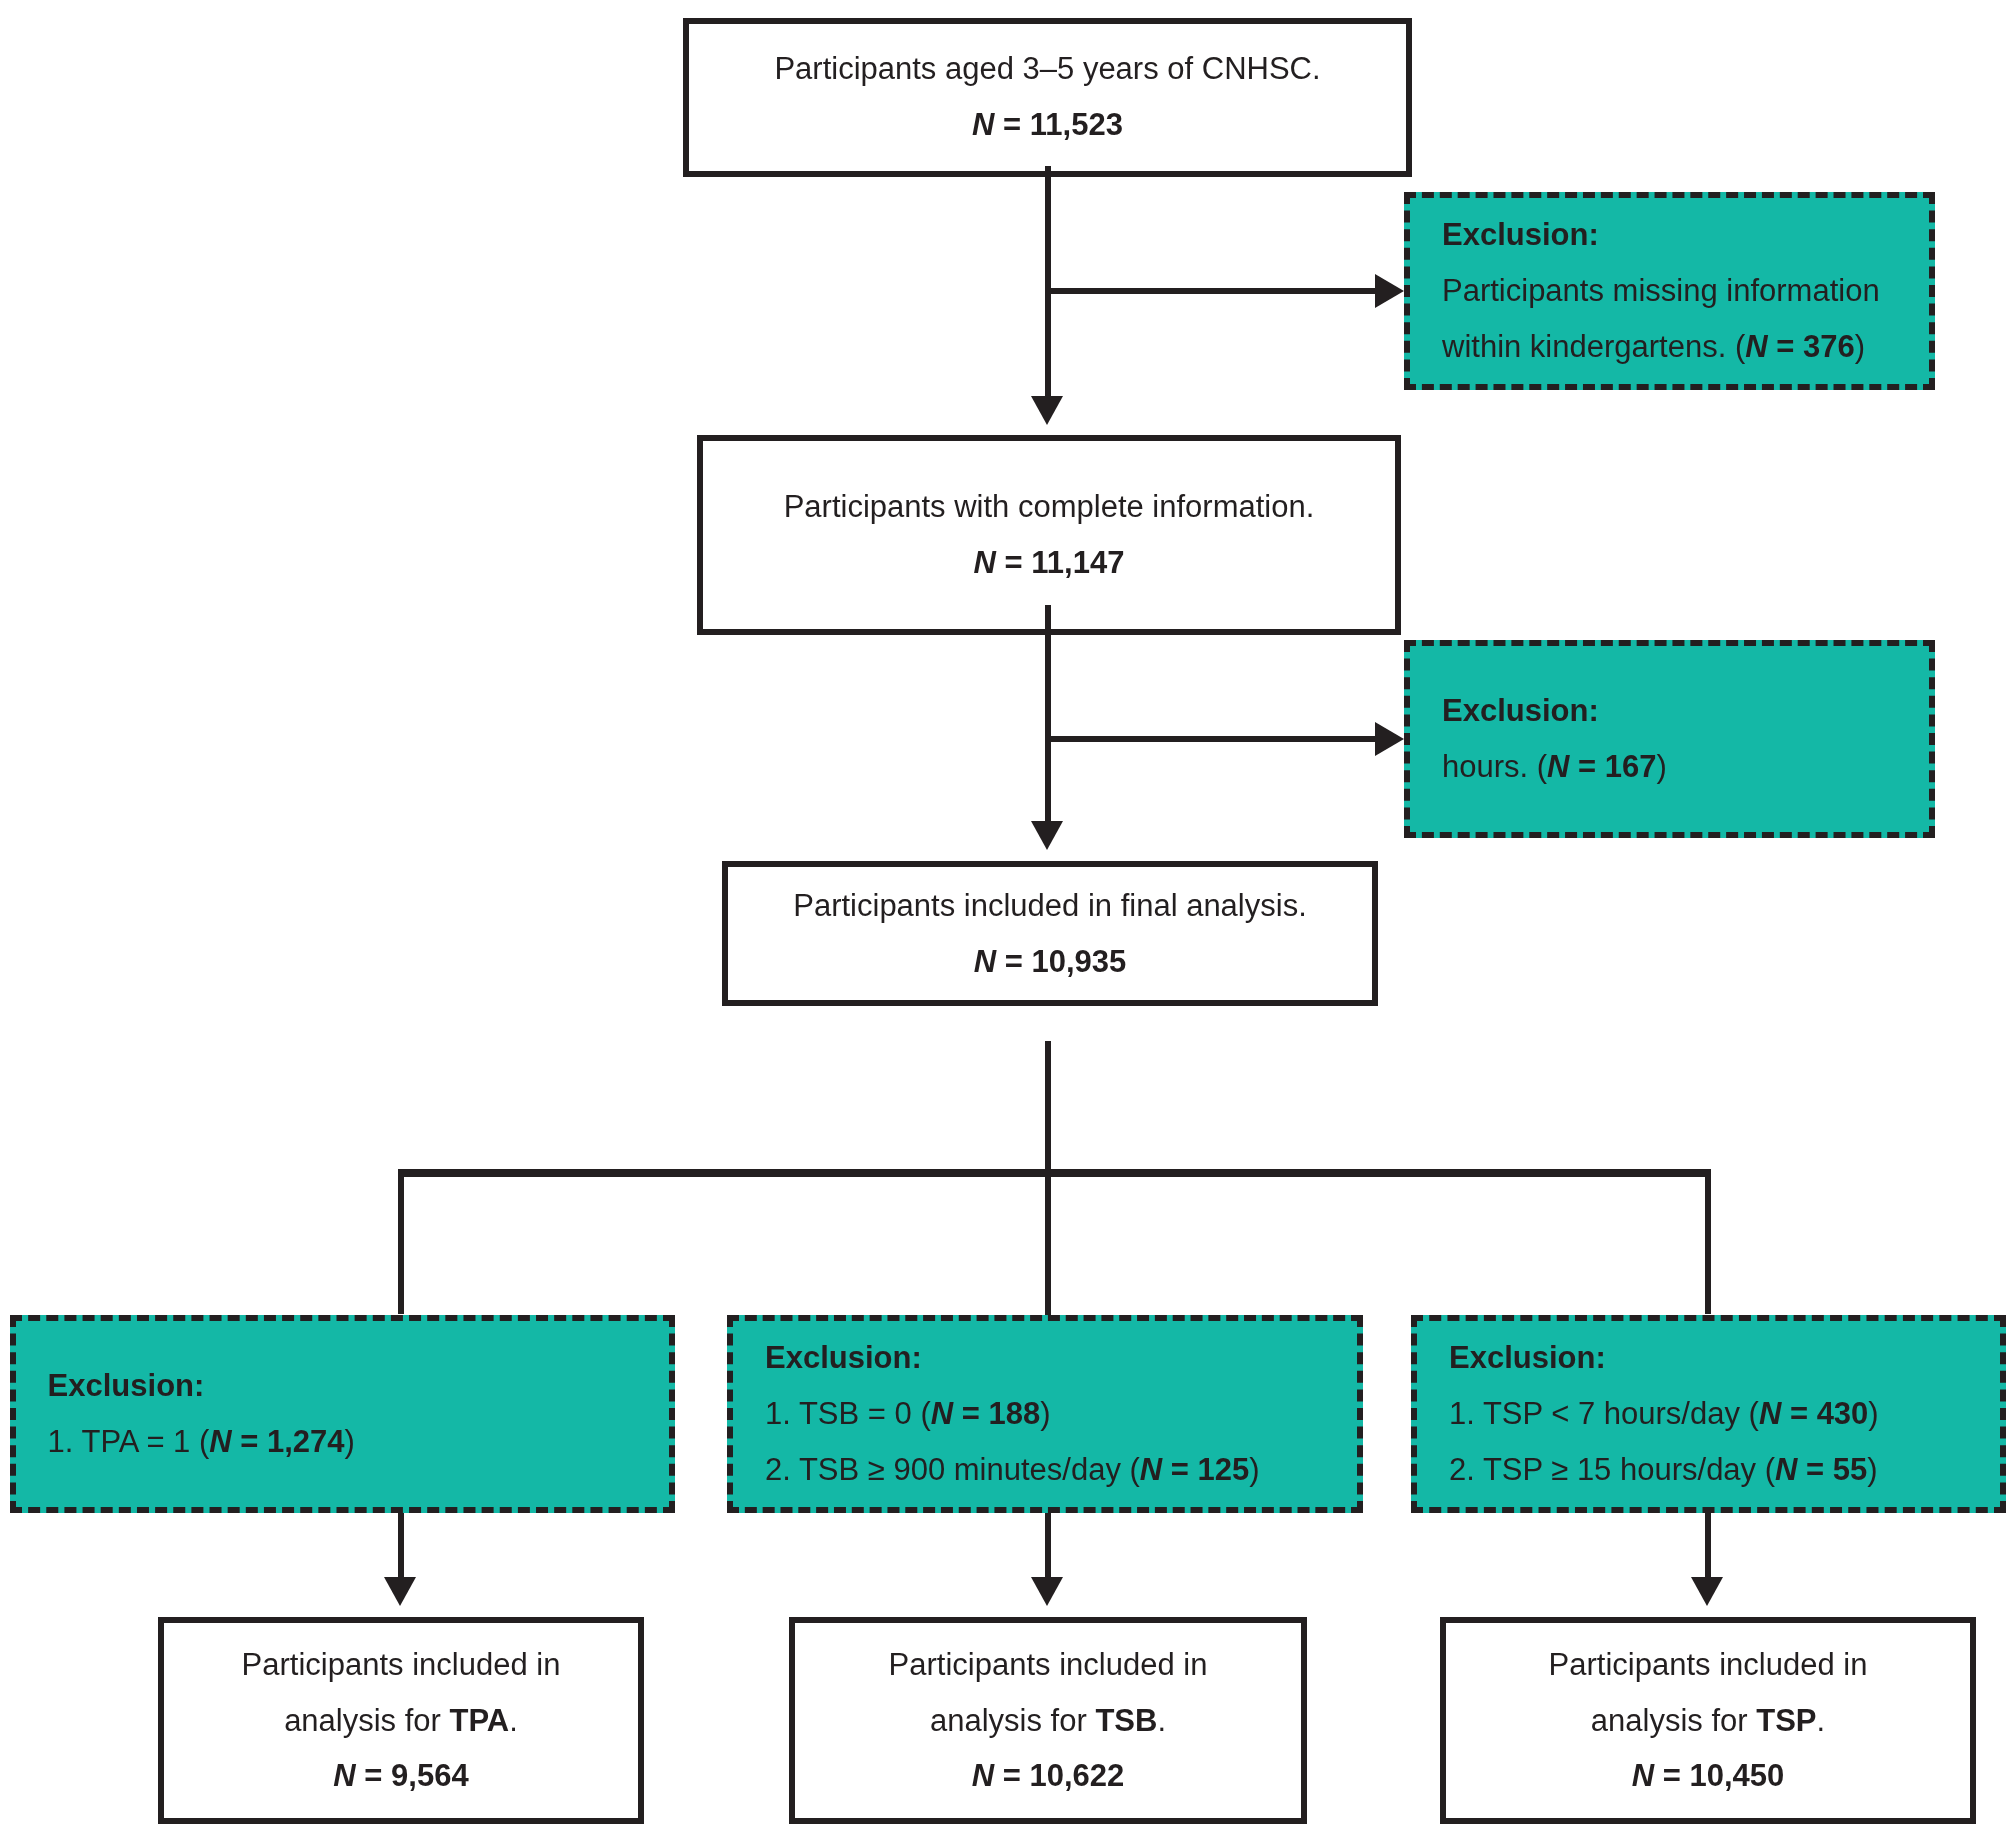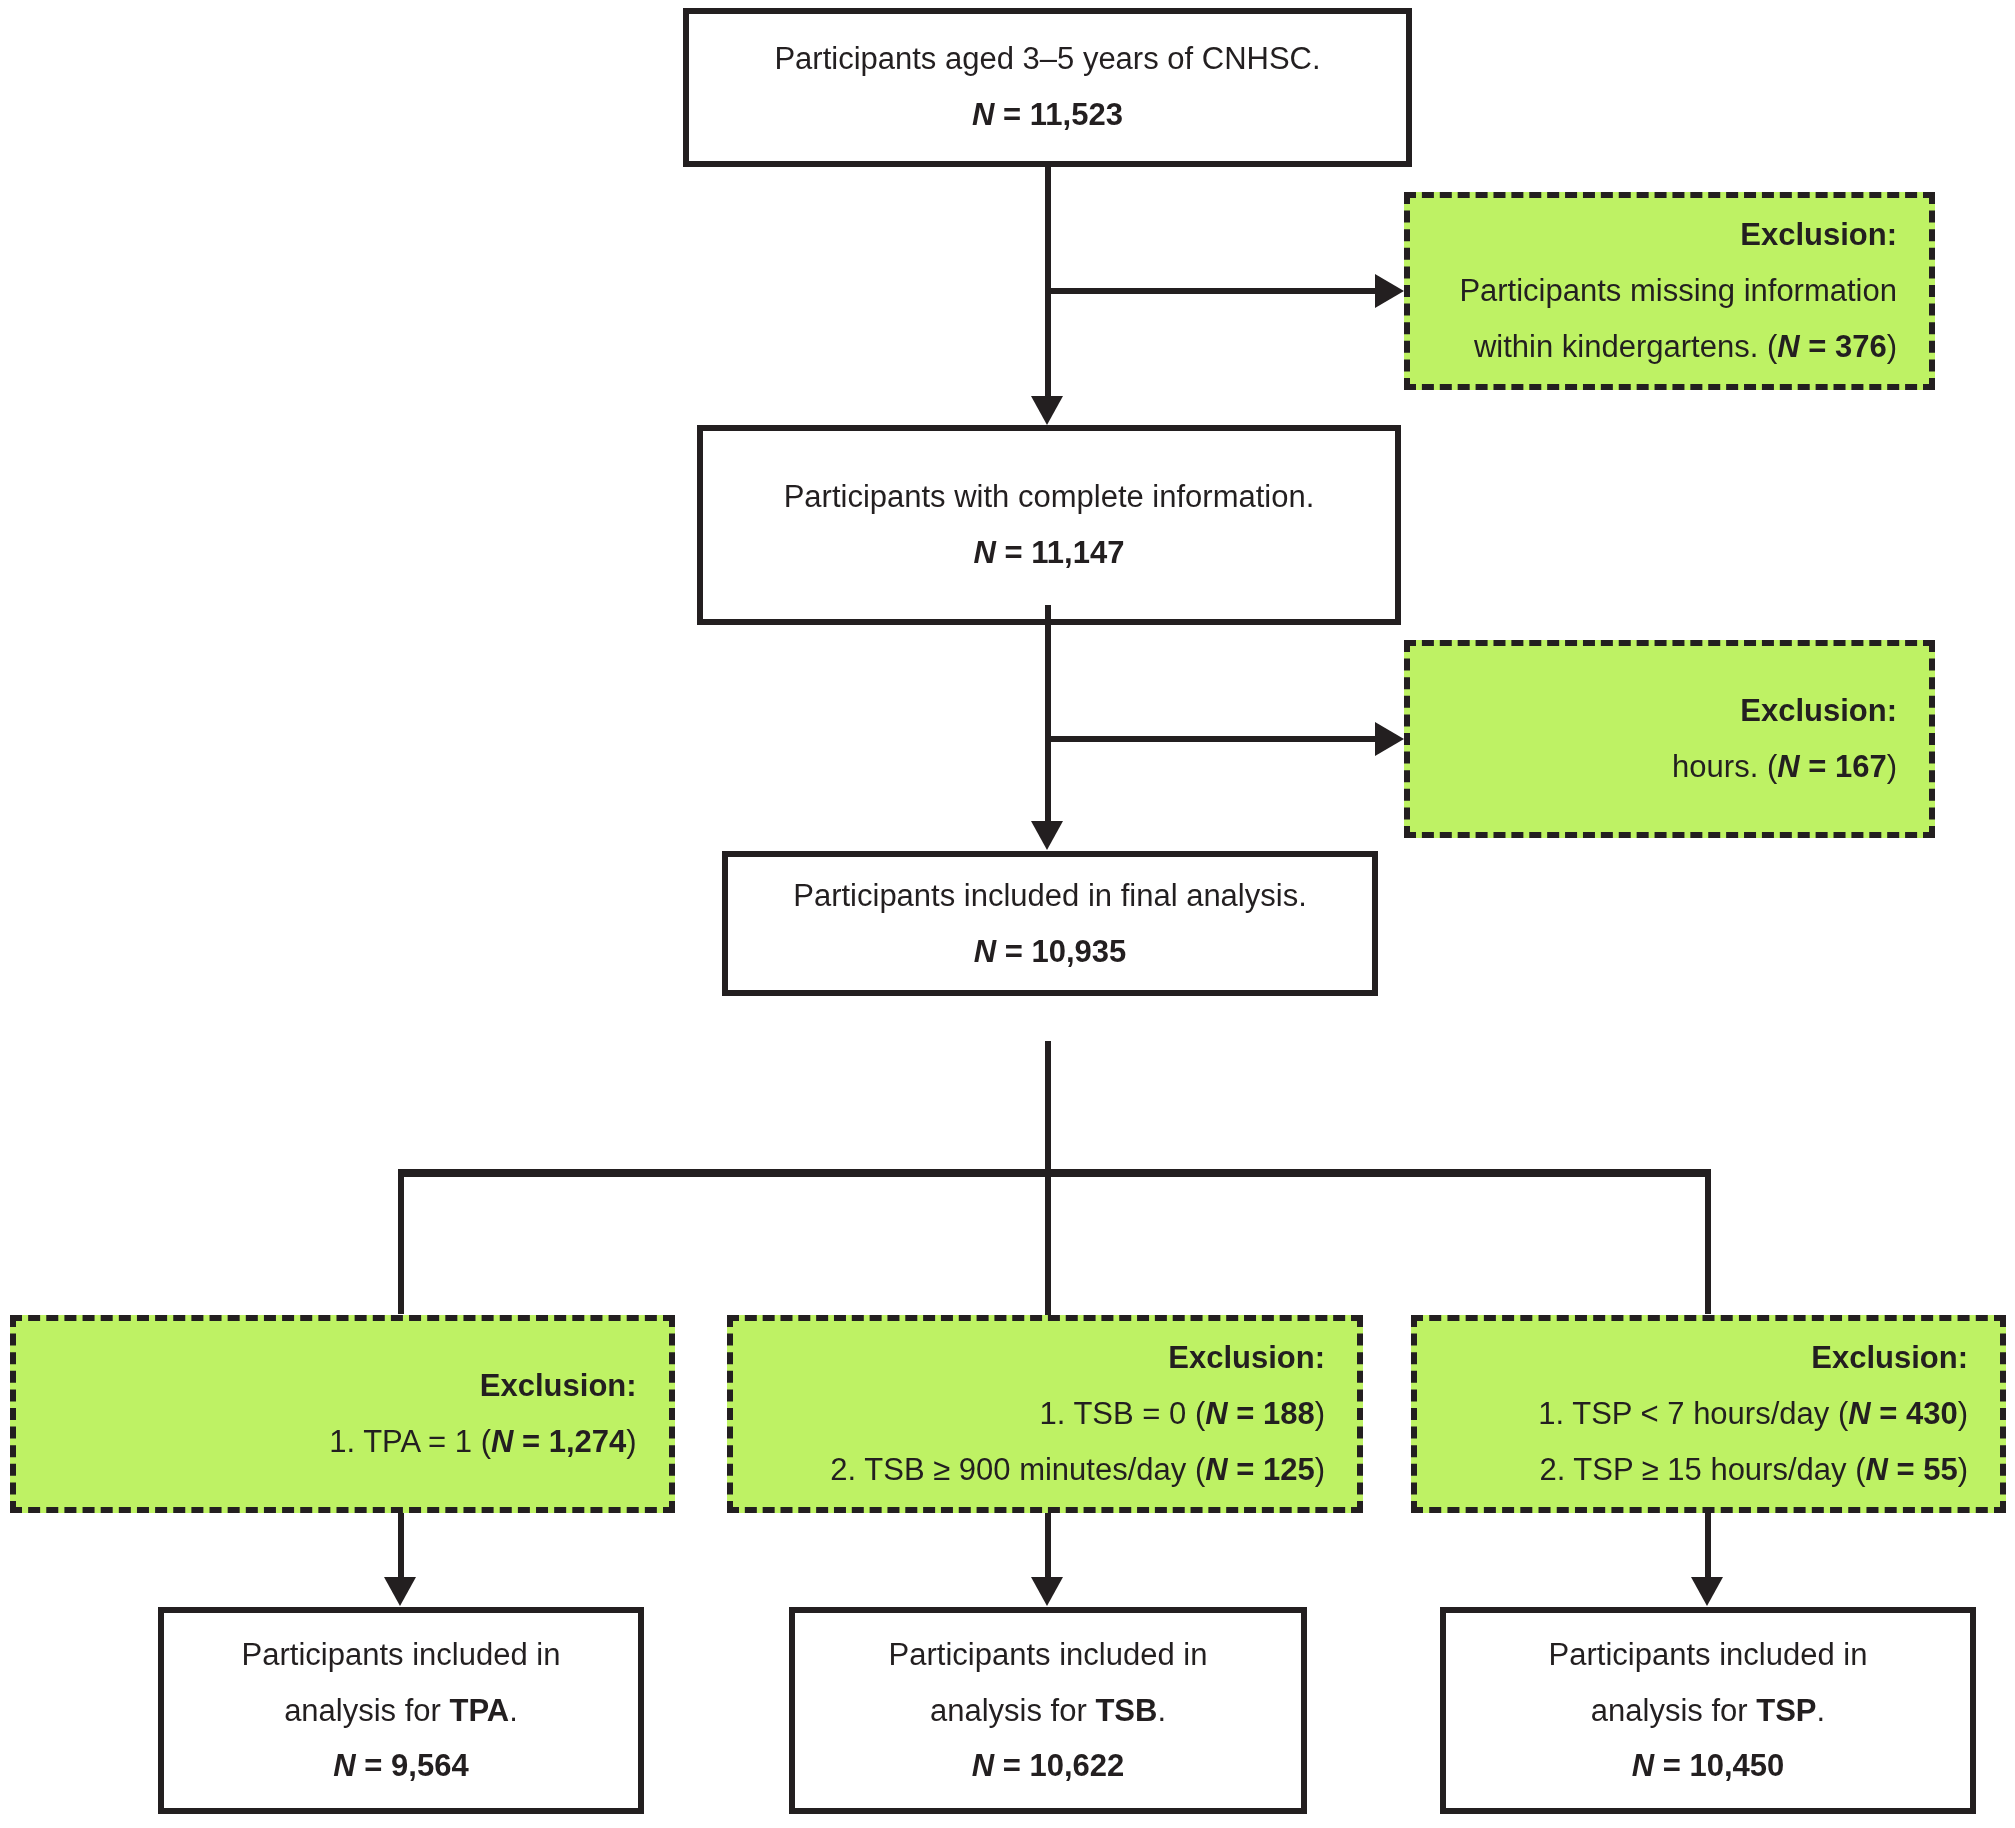--- a/index.html
+++ b/index.html
@@ -19,31 +19,32 @@
     box-sizing: border-box;
     border: 6.4px solid var(--ink, #231f20);
     background: #ffffff;
     display: flex;
     flex-direction: column;
     align-items: center;
     justify-content: center;
     text-align: center;
     font-size: 31px;
     line-height: 1.8;
+    margin-top: 10px;
   }
   
   .excl {
     position: absolute;
     box-sizing: border-box;
     border: 6.4px dashed var(--ink, #231f20);
-    background: #bef264;
+    background: #14b8a6;
     display: flex;
     flex-direction: column;
     justify-content: center;
-    text-align: right;
+    text-align: left;
     font-size: 31px;
     line-height: 1.8;
     padding: 0 32px;
   }
   .line { display: block; }
   .heading { font-weight: bold; }
   .nlab { font-weight: bold; font-style: italic; }
   .nval { font-weight: bold; }
   .strong { font-weight: bold; }
   

